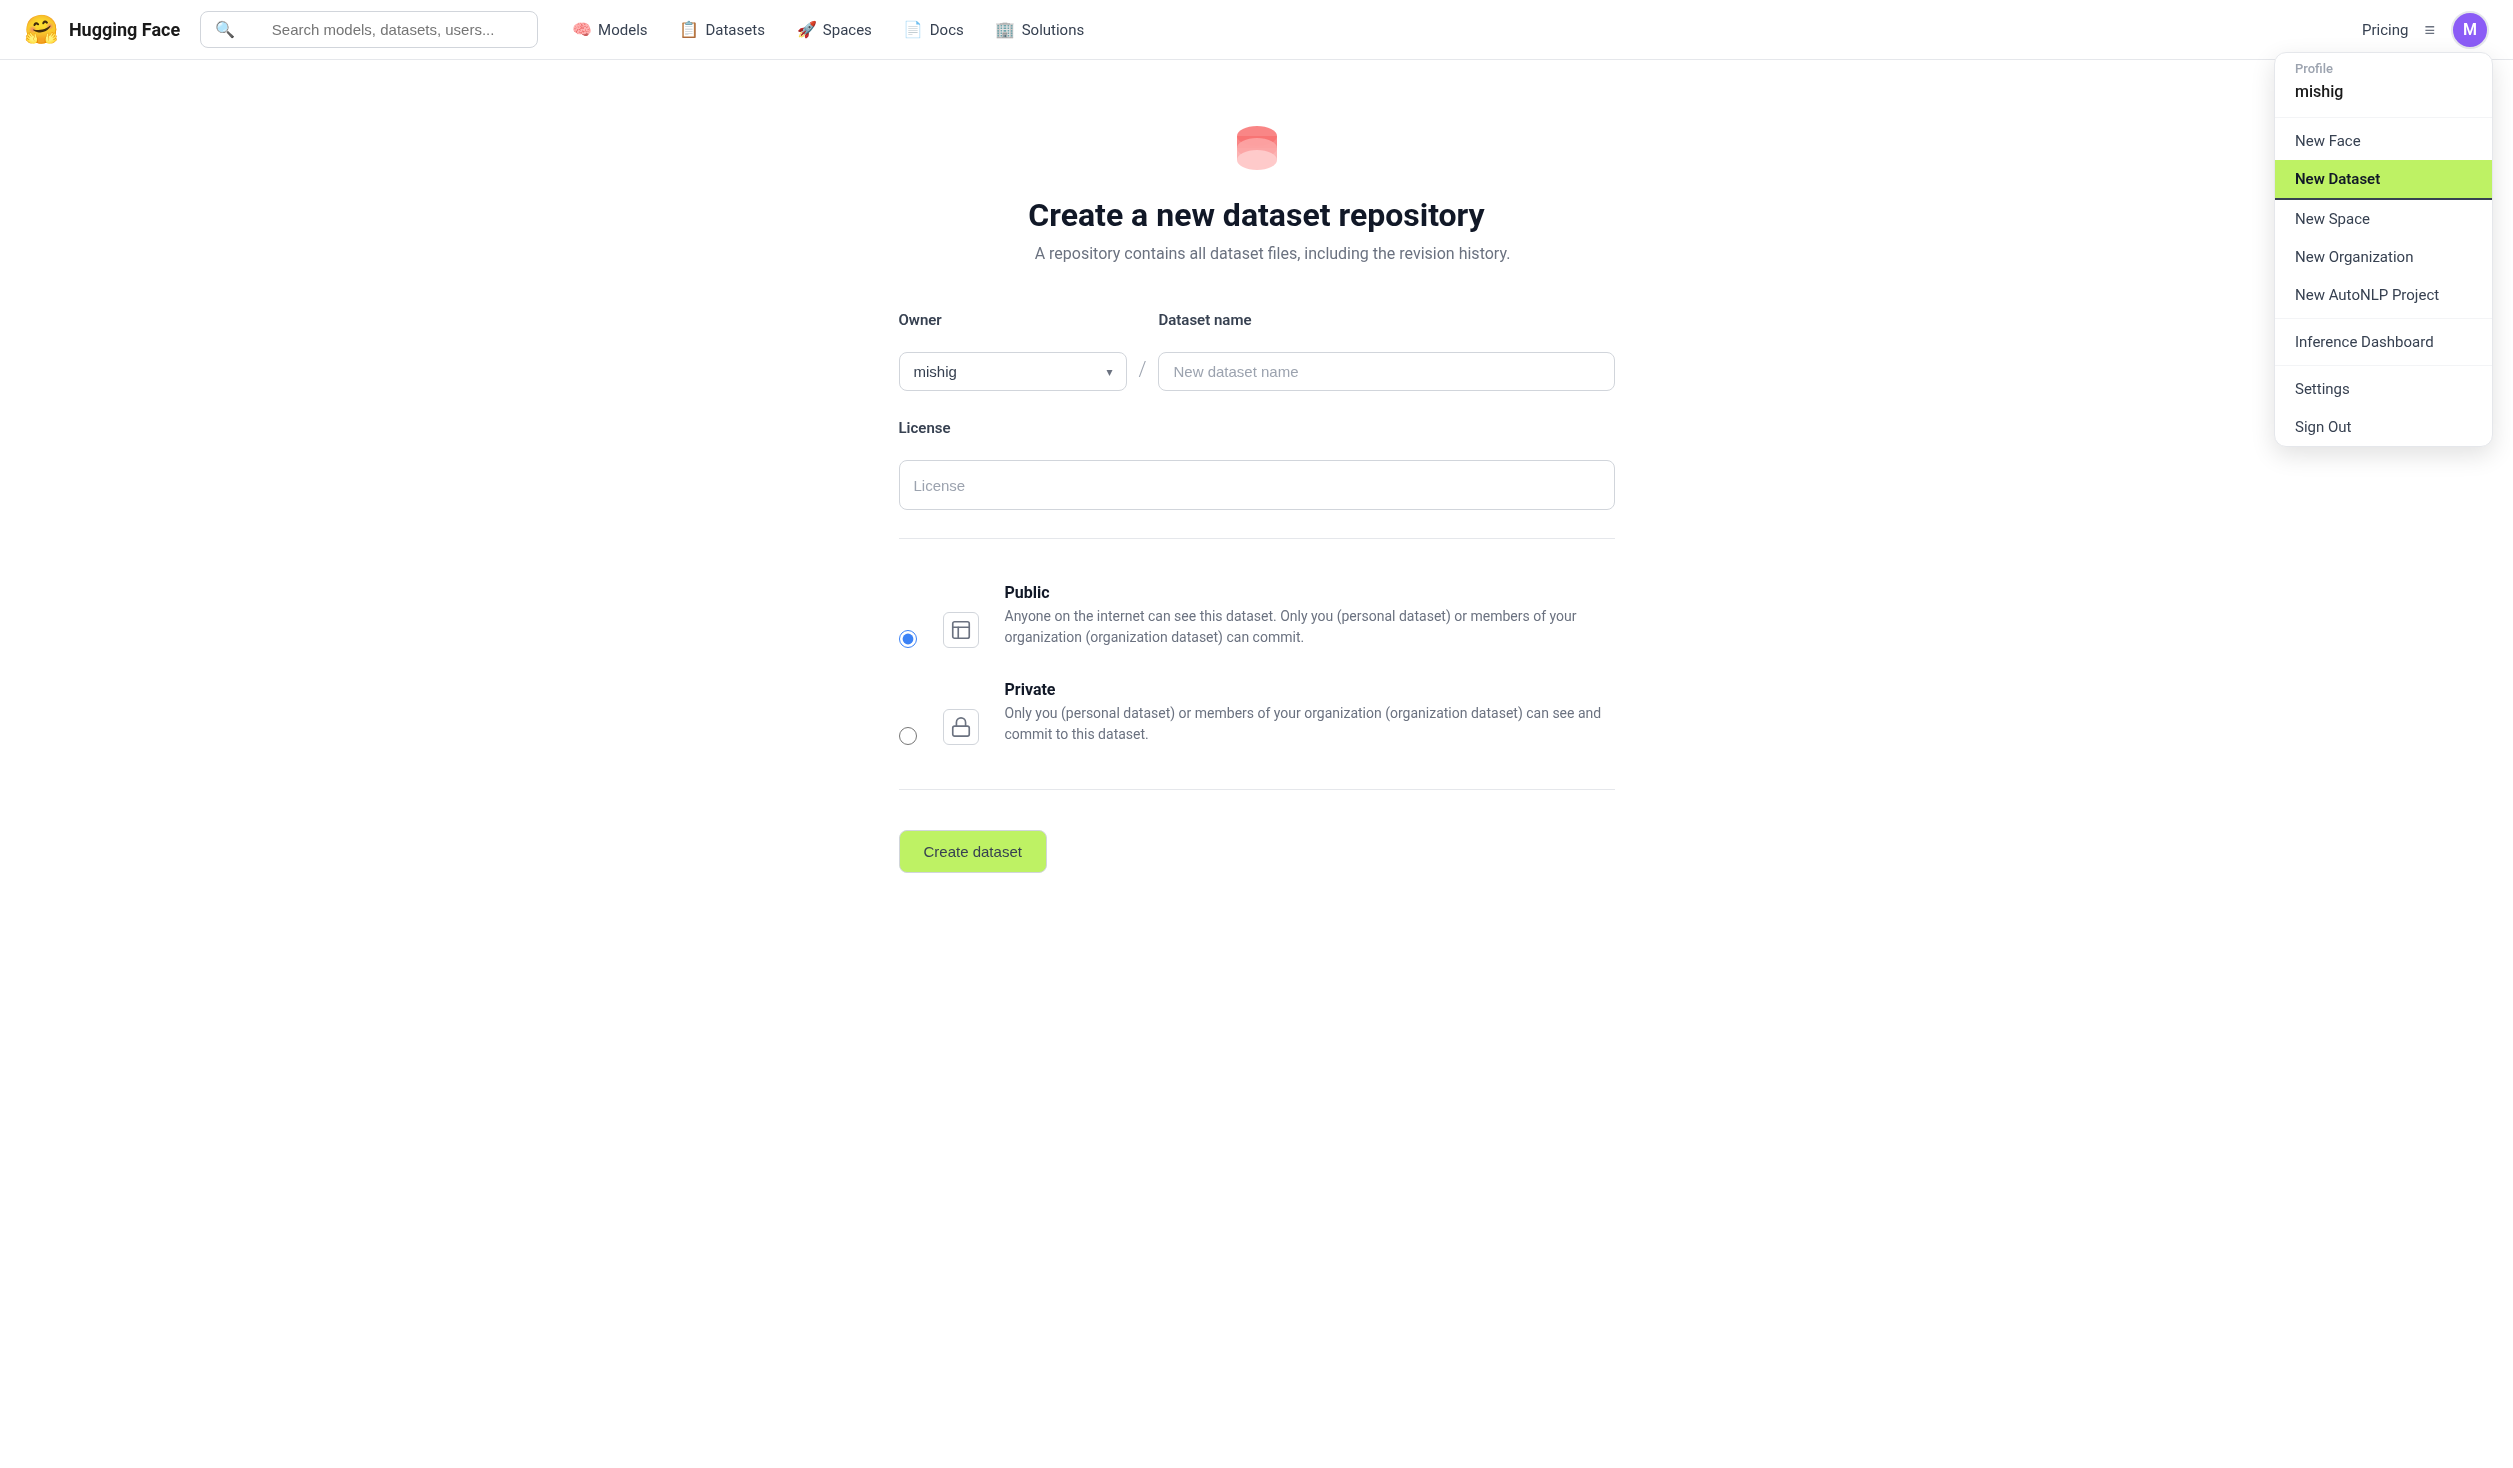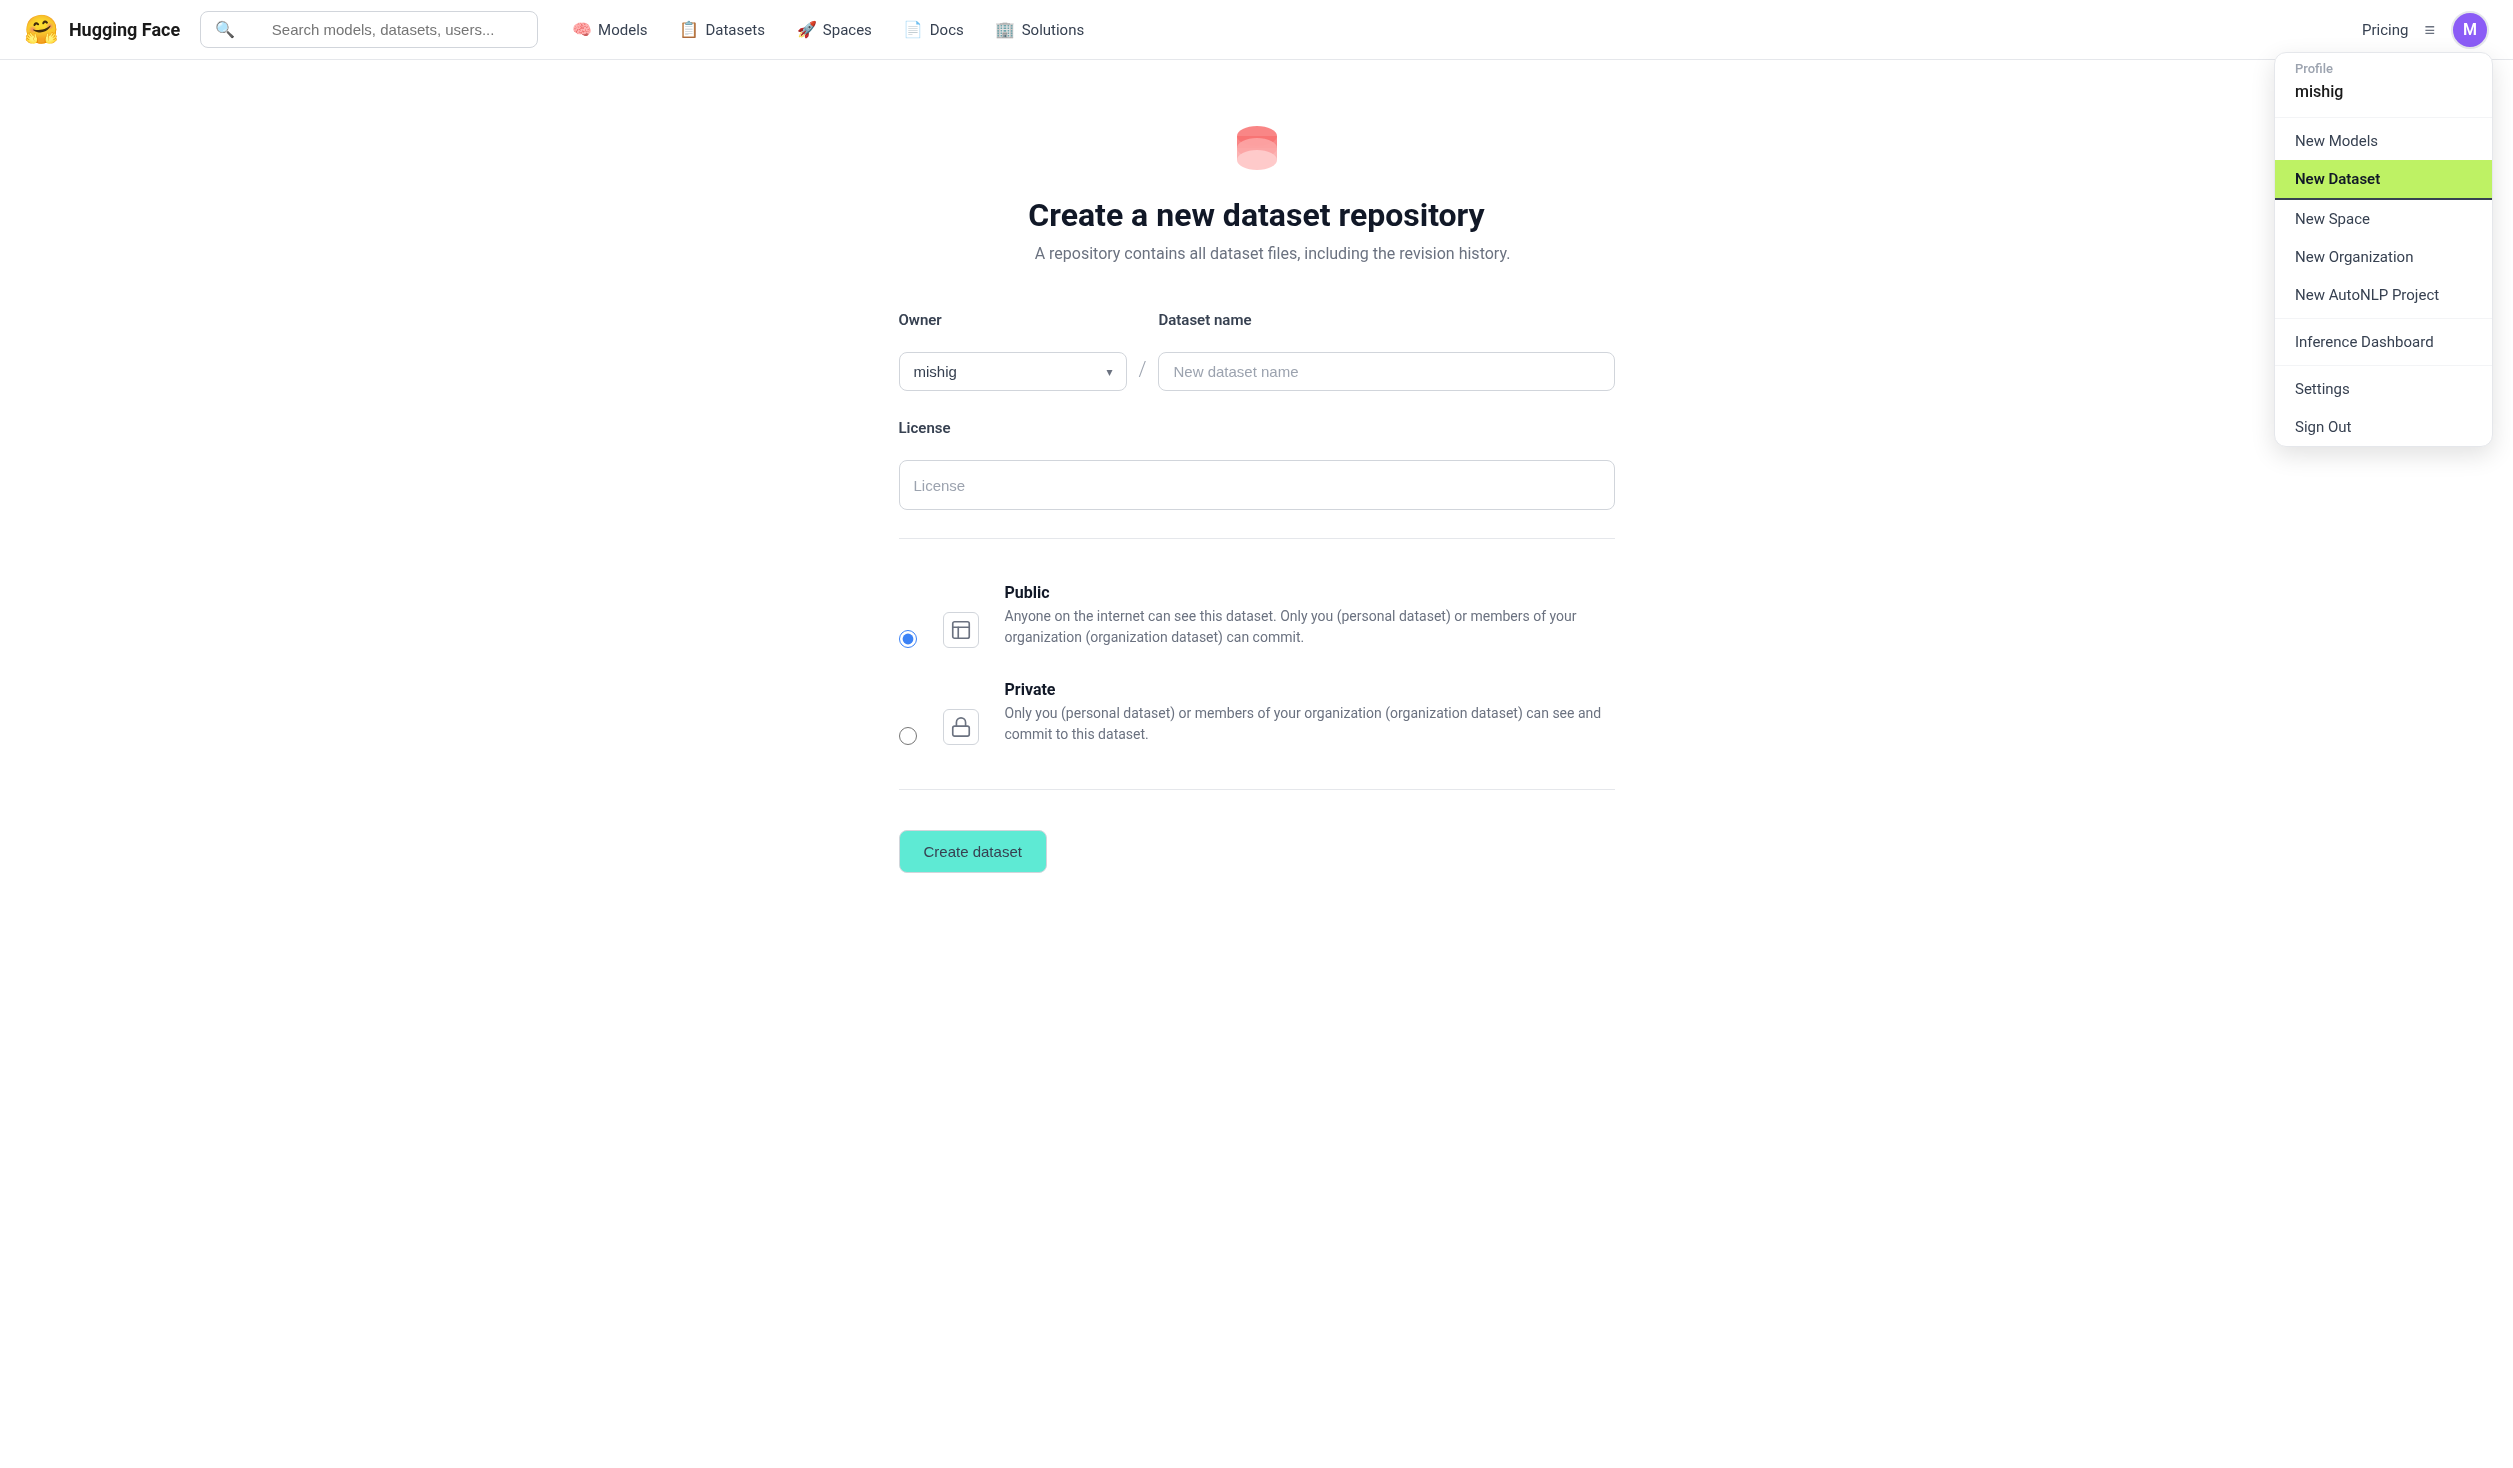--- a/index.html
+++ b/index.html
@@ -110,21 +110,21 @@
       border: 1px solid #d1d5db; border-radius: 6px; color: #6b7280; font-size: 18px;
       flex-shrink: 0; margin-top: -2px;
     }
     .visibility-text { flex: 1; }
     .visibility-title { font-size: 16px; font-weight: 700; color: #111827; margin-bottom: 4px; }
     .visibility-desc { font-size: 14px; color: #6b7280; line-height: 1.5; }
 
     
     .submit-btn {
       margin-top: 12px;
-      padding: 12px 24px; background: #5eead4; border: 1px solid #d1d5db;
+      padding: 12px 24px; background: #bef264; border: 1px solid #d1d5db;
       border-radius: 8px; font-size: 15px; font-weight: 500; color: #374151;
       cursor: pointer; transition: background 0.1s;
     }
 
     
     .nav-icon { font-size: 16px; }
   </style>
 </head>
 <body>
 
@@ -168,21 +168,21 @@
     <div class="navbar-avatar">
       <div class="navbar-avatar-inner">M</div>
     </div>
   </div>
 </nav>
 
 <div class="dropdown-menu">
   <div class="dropdown-section-label">Profile</div>
   <div class="dropdown-username">mishig</div>
   <div class="dropdown-divider"></div>
-  <a class="dropdown-item">New Models</a>
+  <a class="dropdown-item">New Face</a>
   <a class="dropdown-item active">New Dataset</a>
   <a class="dropdown-item">New Space</a>
   <a class="dropdown-item">New Organization</a>
   <a class="dropdown-item">New AutoNLP Project</a>
   <div class="dropdown-divider"></div>
   <a class="dropdown-item">Inference Dashboard</a>
   <div class="dropdown-divider"></div>
   <a class="dropdown-item">Settings</a>
   <a class="dropdown-item">Sign Out</a>
 </div>

